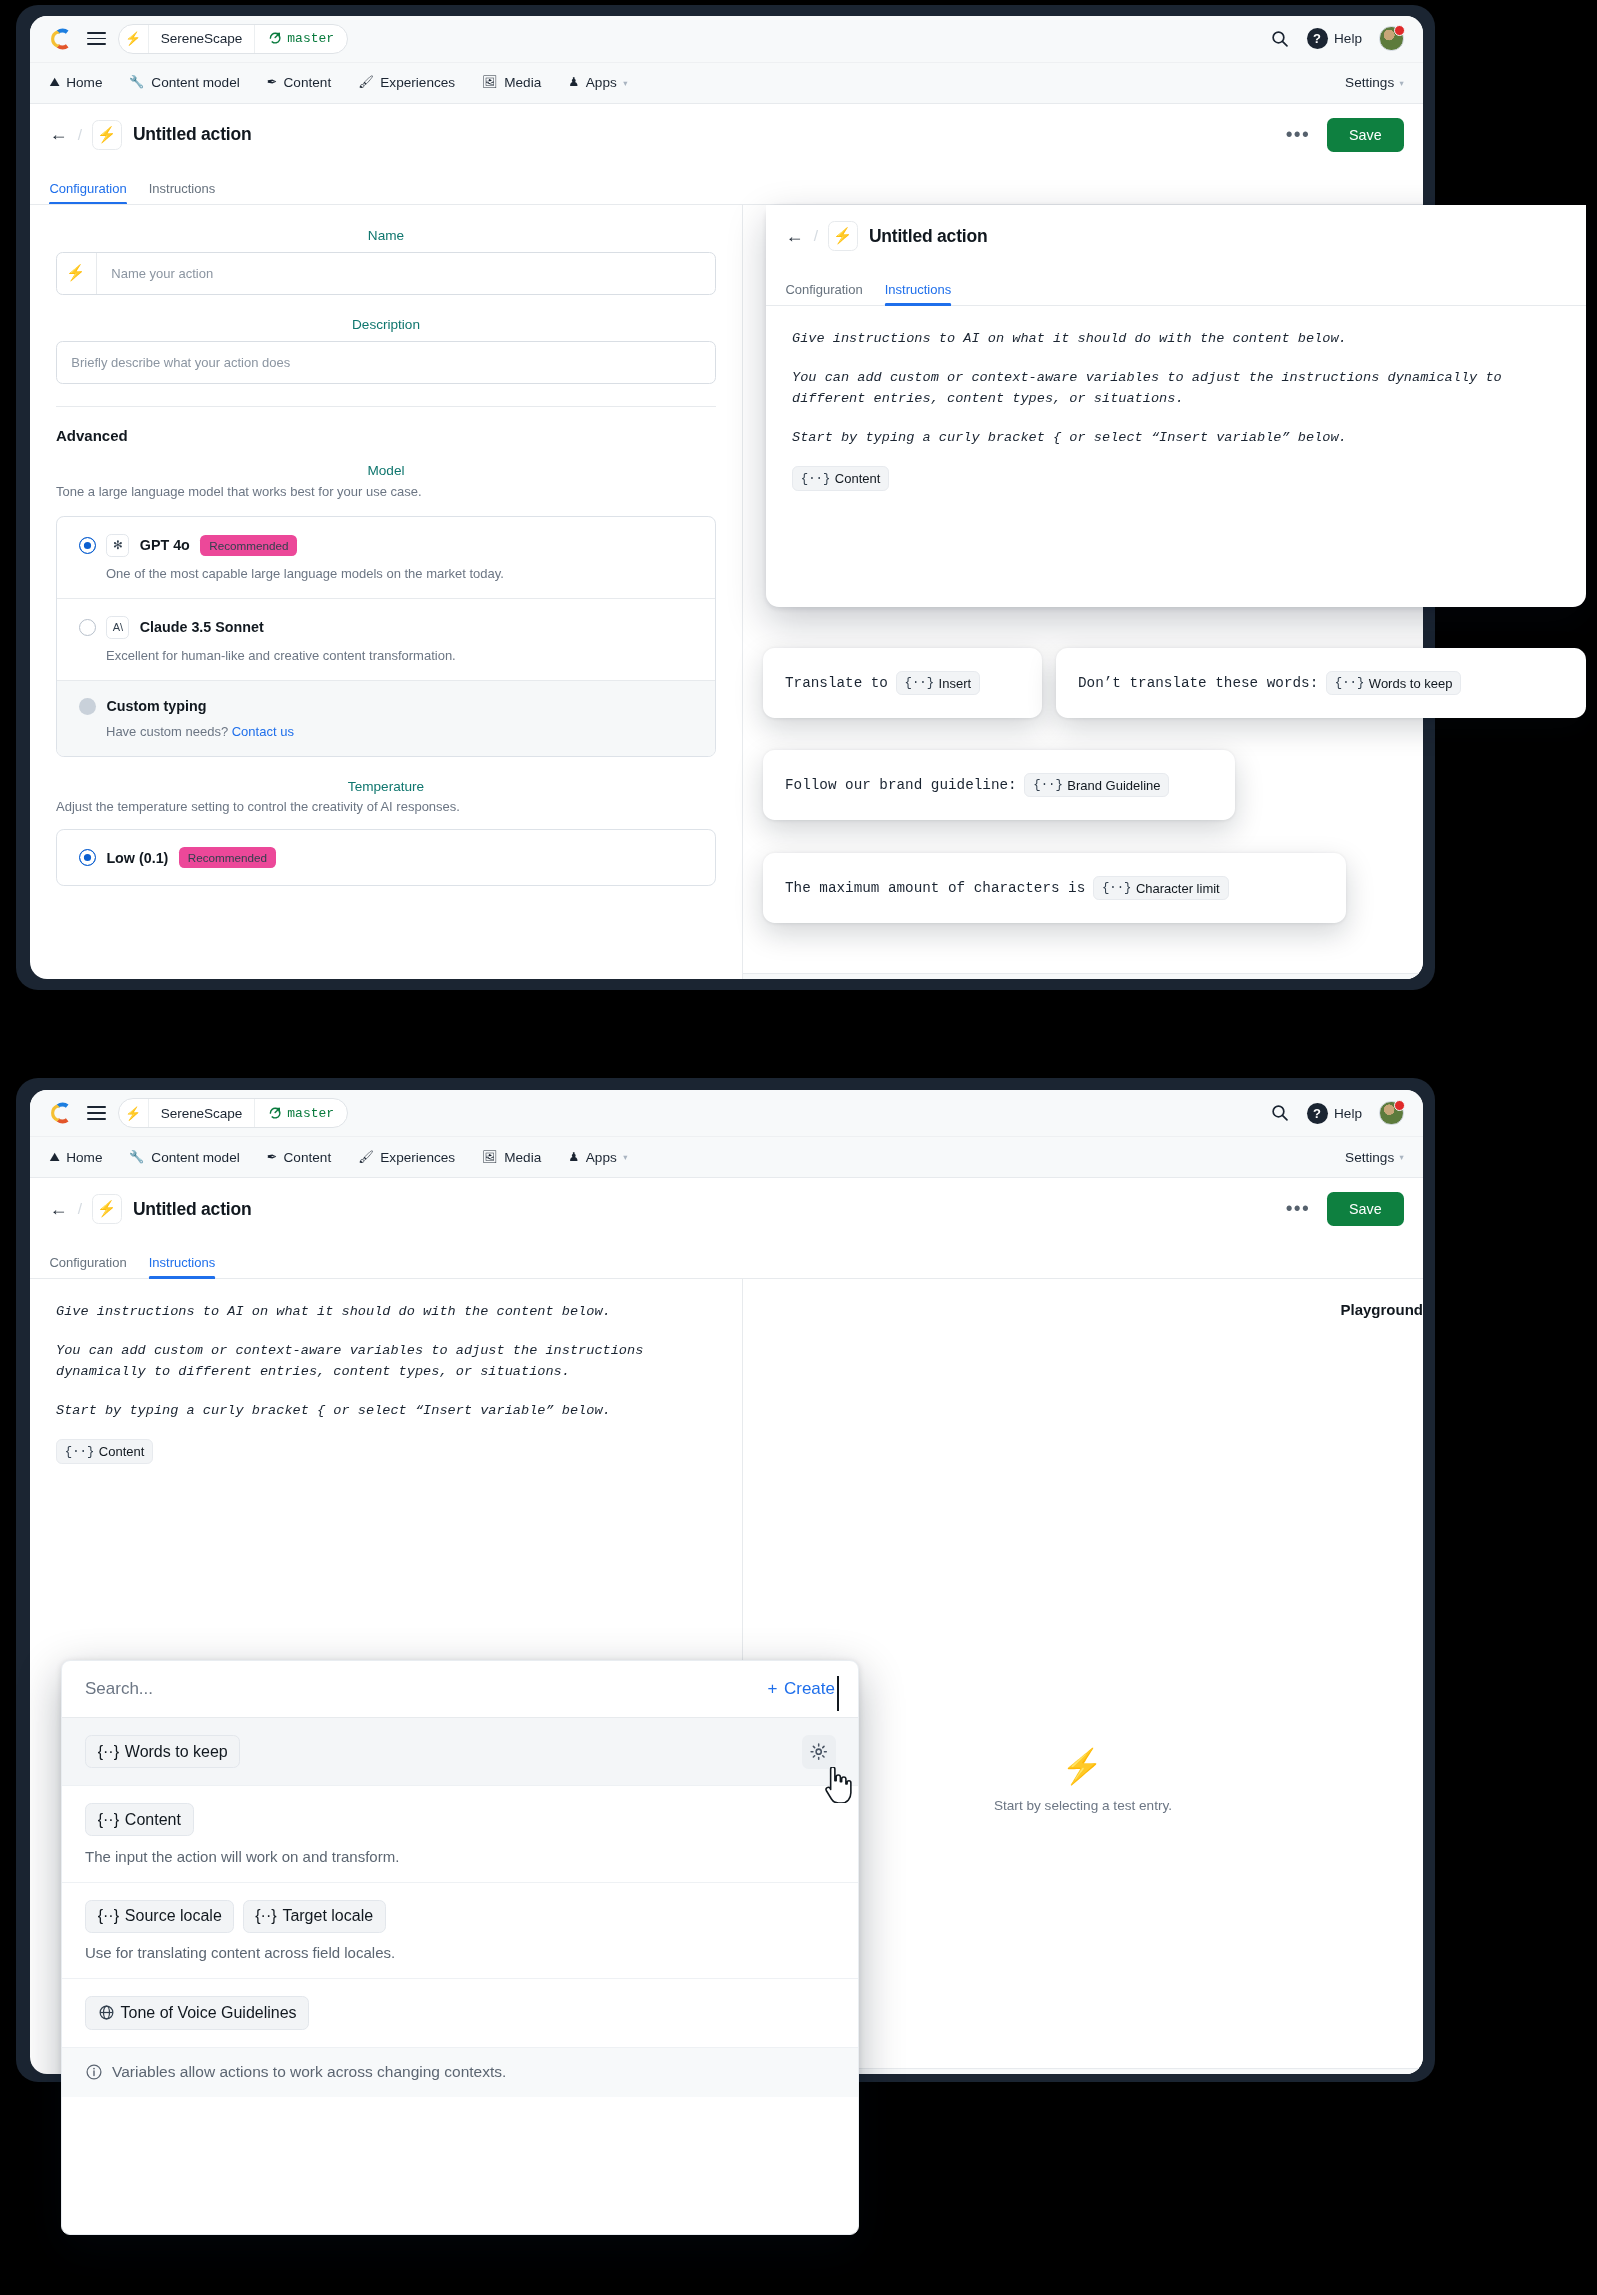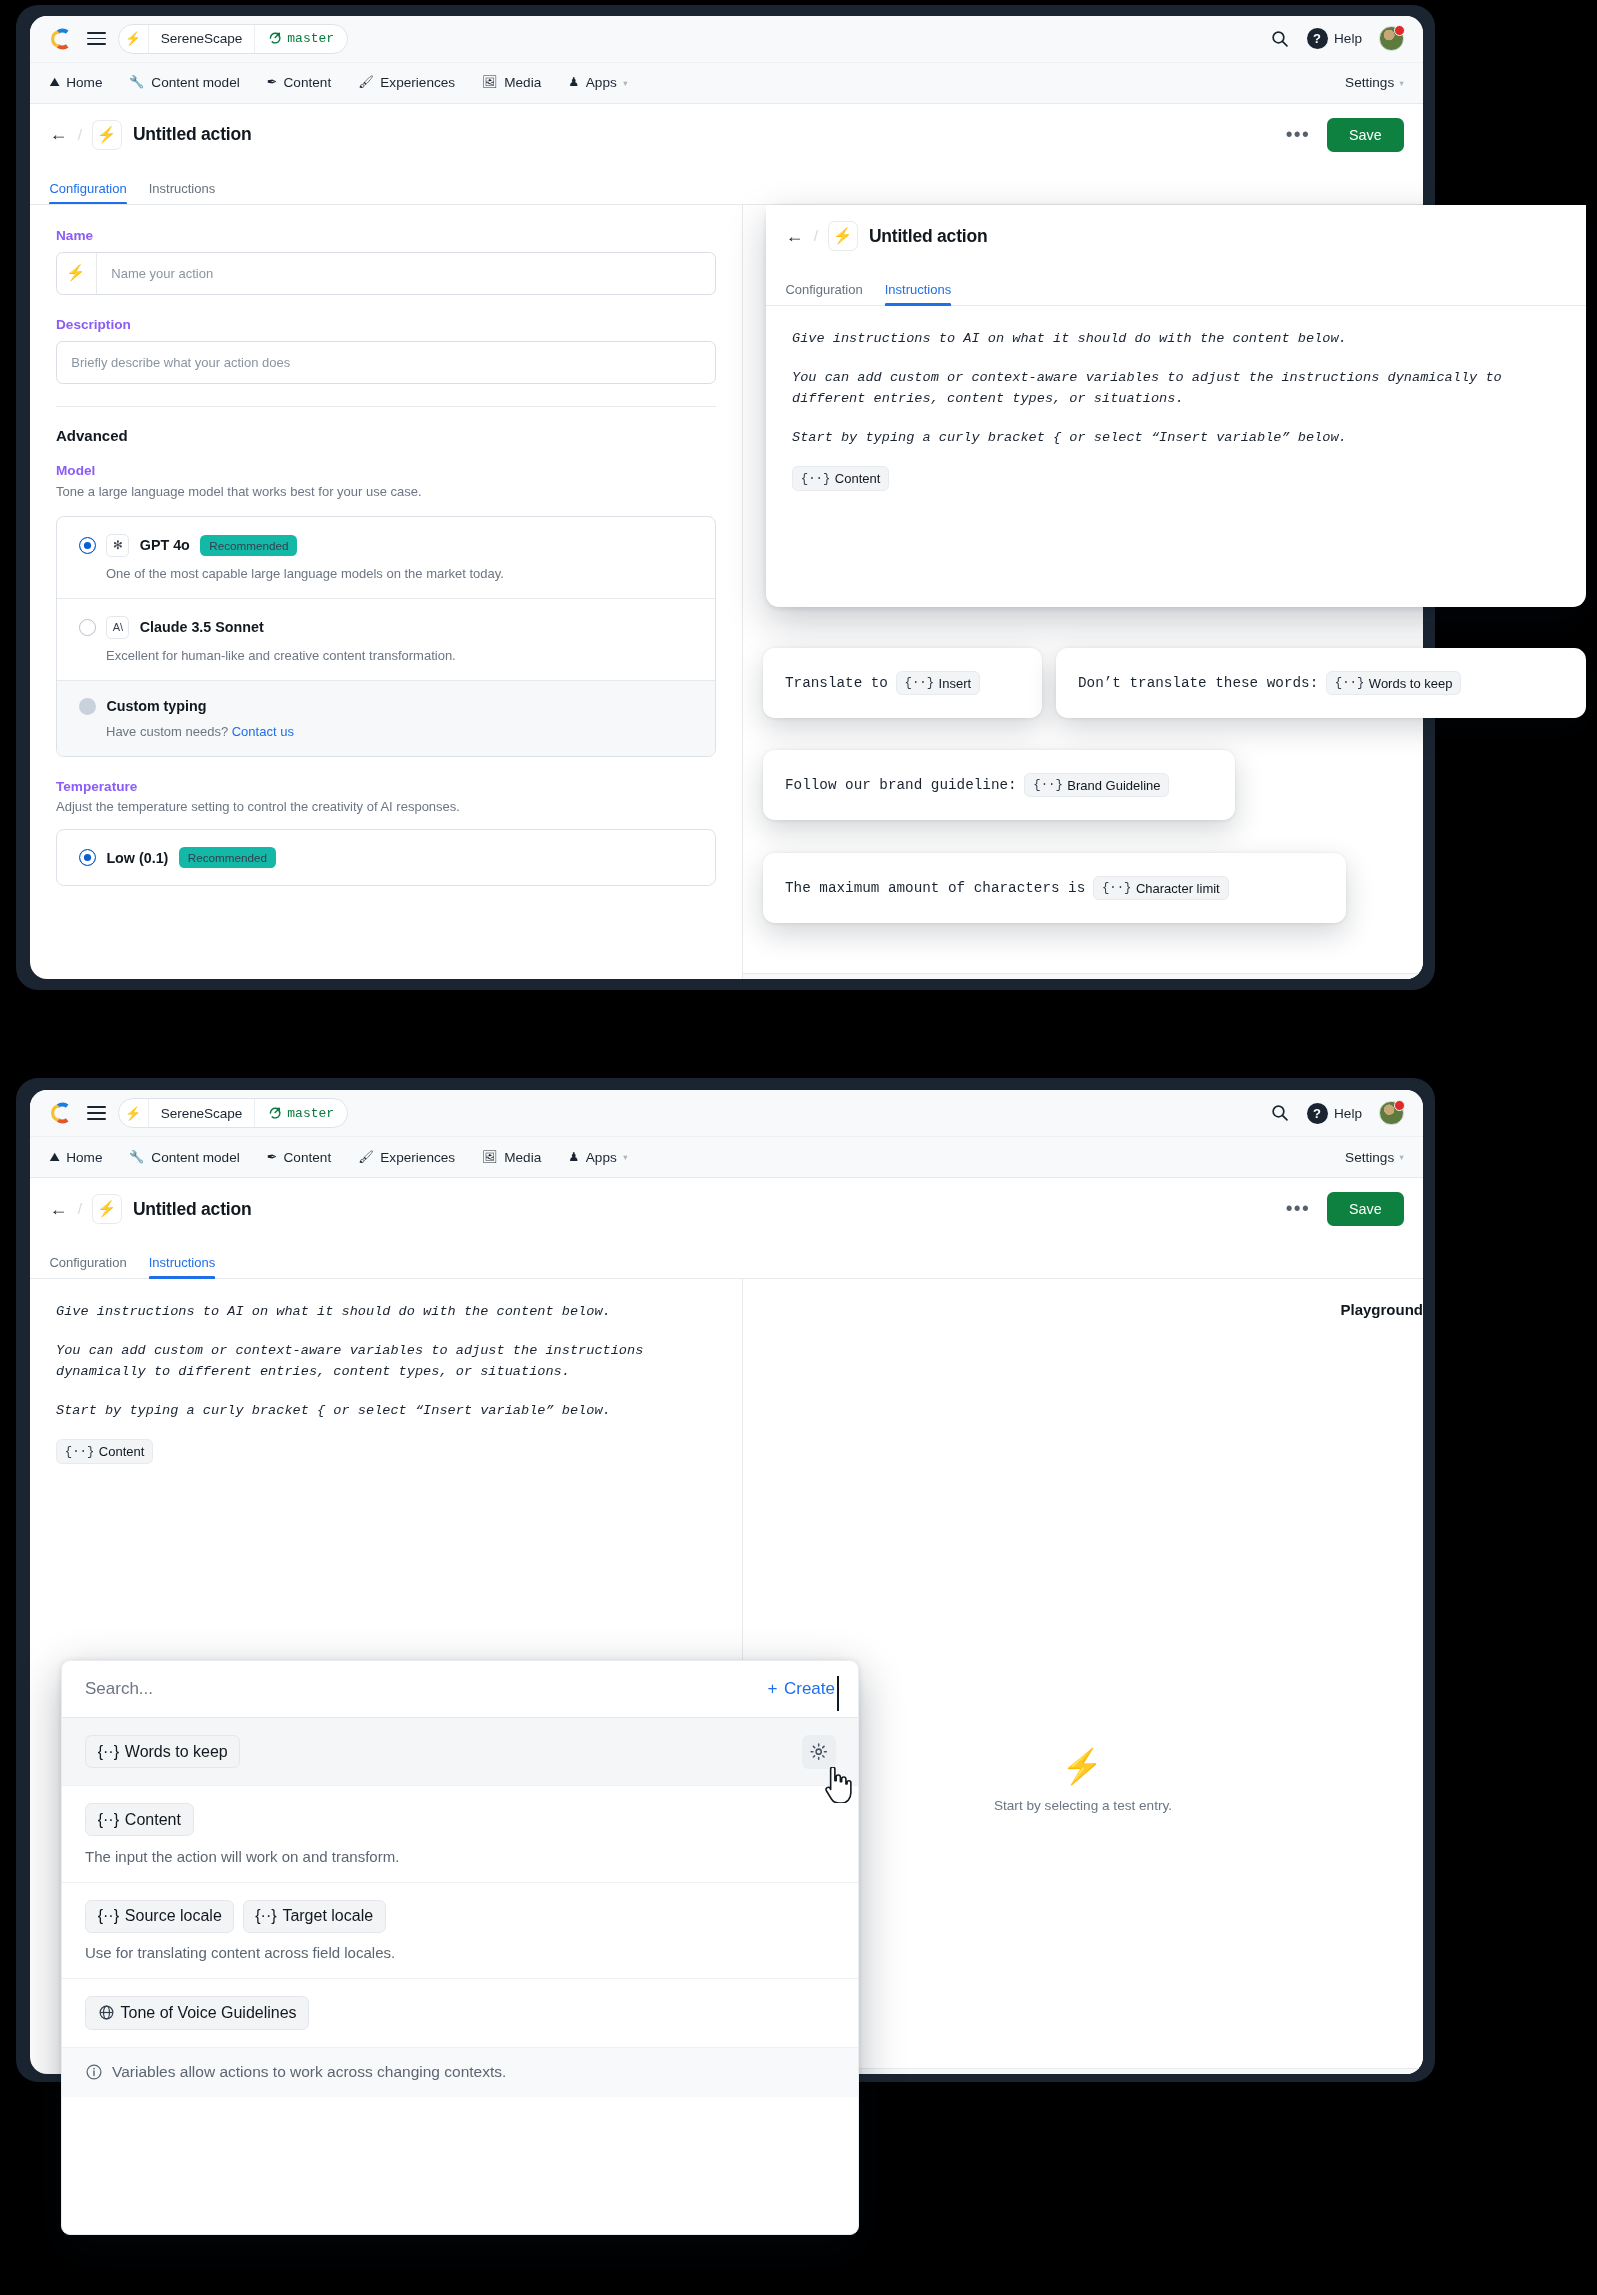--- a/index.html
+++ b/index.html
@@ -113,21 +113,21 @@
   .tab.active::after{
     content:""; position:absolute; left:0; right:0; bottom:-0.6px; height:2.6px;
     background:#1f6feb; border-radius:1.3px 1.3px 0 0;
   }
 
   
   .split { display:flex; height: calc(100% - 150px); }
   .pane-l { width:713px; border-right:0.6px solid #e7eaed; padding: 23px 26px 0 26px; position:relative;}
   .pane-r { flex:1; position:relative; background:#fff; }
 
-  .lbl { font-size:13.6px; color:#8b5cf6; font-weight:bold; margin-bottom:9px; }
+  .lbl { font-size:13.6px; color:#0f766e; font-weight:normal; margin-bottom:9px;text-align:center; }
   .field {
     height:43px; border:0.6px solid #d9dee4; border-radius:6.5px; display:flex; align-items:center;
     background:#fff; overflow:hidden;
   }
   .field .pre {
     width:40px; height:100%; display:flex; align-items:center; justify-content:center;
     border-right:0.6px solid #e7eaed; font-size:15.5px; color:#33404e;
   }
   .field .ph { padding-left:14.3px; font-size:13px; color:#8b95a1; }
   .ta {
@@ -145,21 +145,21 @@
   .model-top { display:flex; align-items:center; gap:10.4px; }
   .radio { width:17px;height:17px;border-radius:50%;border:1.3px solid #b7c0cb;flex:none; background:#fff;}
   .radio.on { border-color:#0b5fd0; background:#0b5fd0; box-shadow: inset 0 0 0 3.9px #fff; }
   .radio.off-grey { border:none; background:#c9d1da; }
   .mbadge {
     width:23px;height:23px;border:0.6px solid #e3e7ec;border-radius:5.2px;
     display:flex;align-items:center;justify-content:center;font-size:11.7px;color:#33404e;flex:none;
   }
   .mname { font-size:14.3px; font-weight:bold; color:#11181f; }
   .pill-rec {
-    background:#14b8a6; color:#33404e; border-radius:5.2px; padding:3.9px 9px; font-size:11.7px;
+    background:#ec4899; color:#33404e; border-radius:5.2px; padding:3.9px 9px; font-size:11.7px;
   }
   .mdesc { font-size:13px; color:#6c7684; margin-top:9px; padding-left:27px; }
   .lnk { color:#1f6feb; }
 
   
   .float-card {
     position:absolute; background:#fff; border-radius:13px;
     box-shadow: 0 14.3px 39px rgba(10,20,35,0.22), 0 1.3px 5.2px rgba(10,20,35,0.10);
   }
   .mono { font-family:"Liberation Mono", monospace;font-style:italic; }

